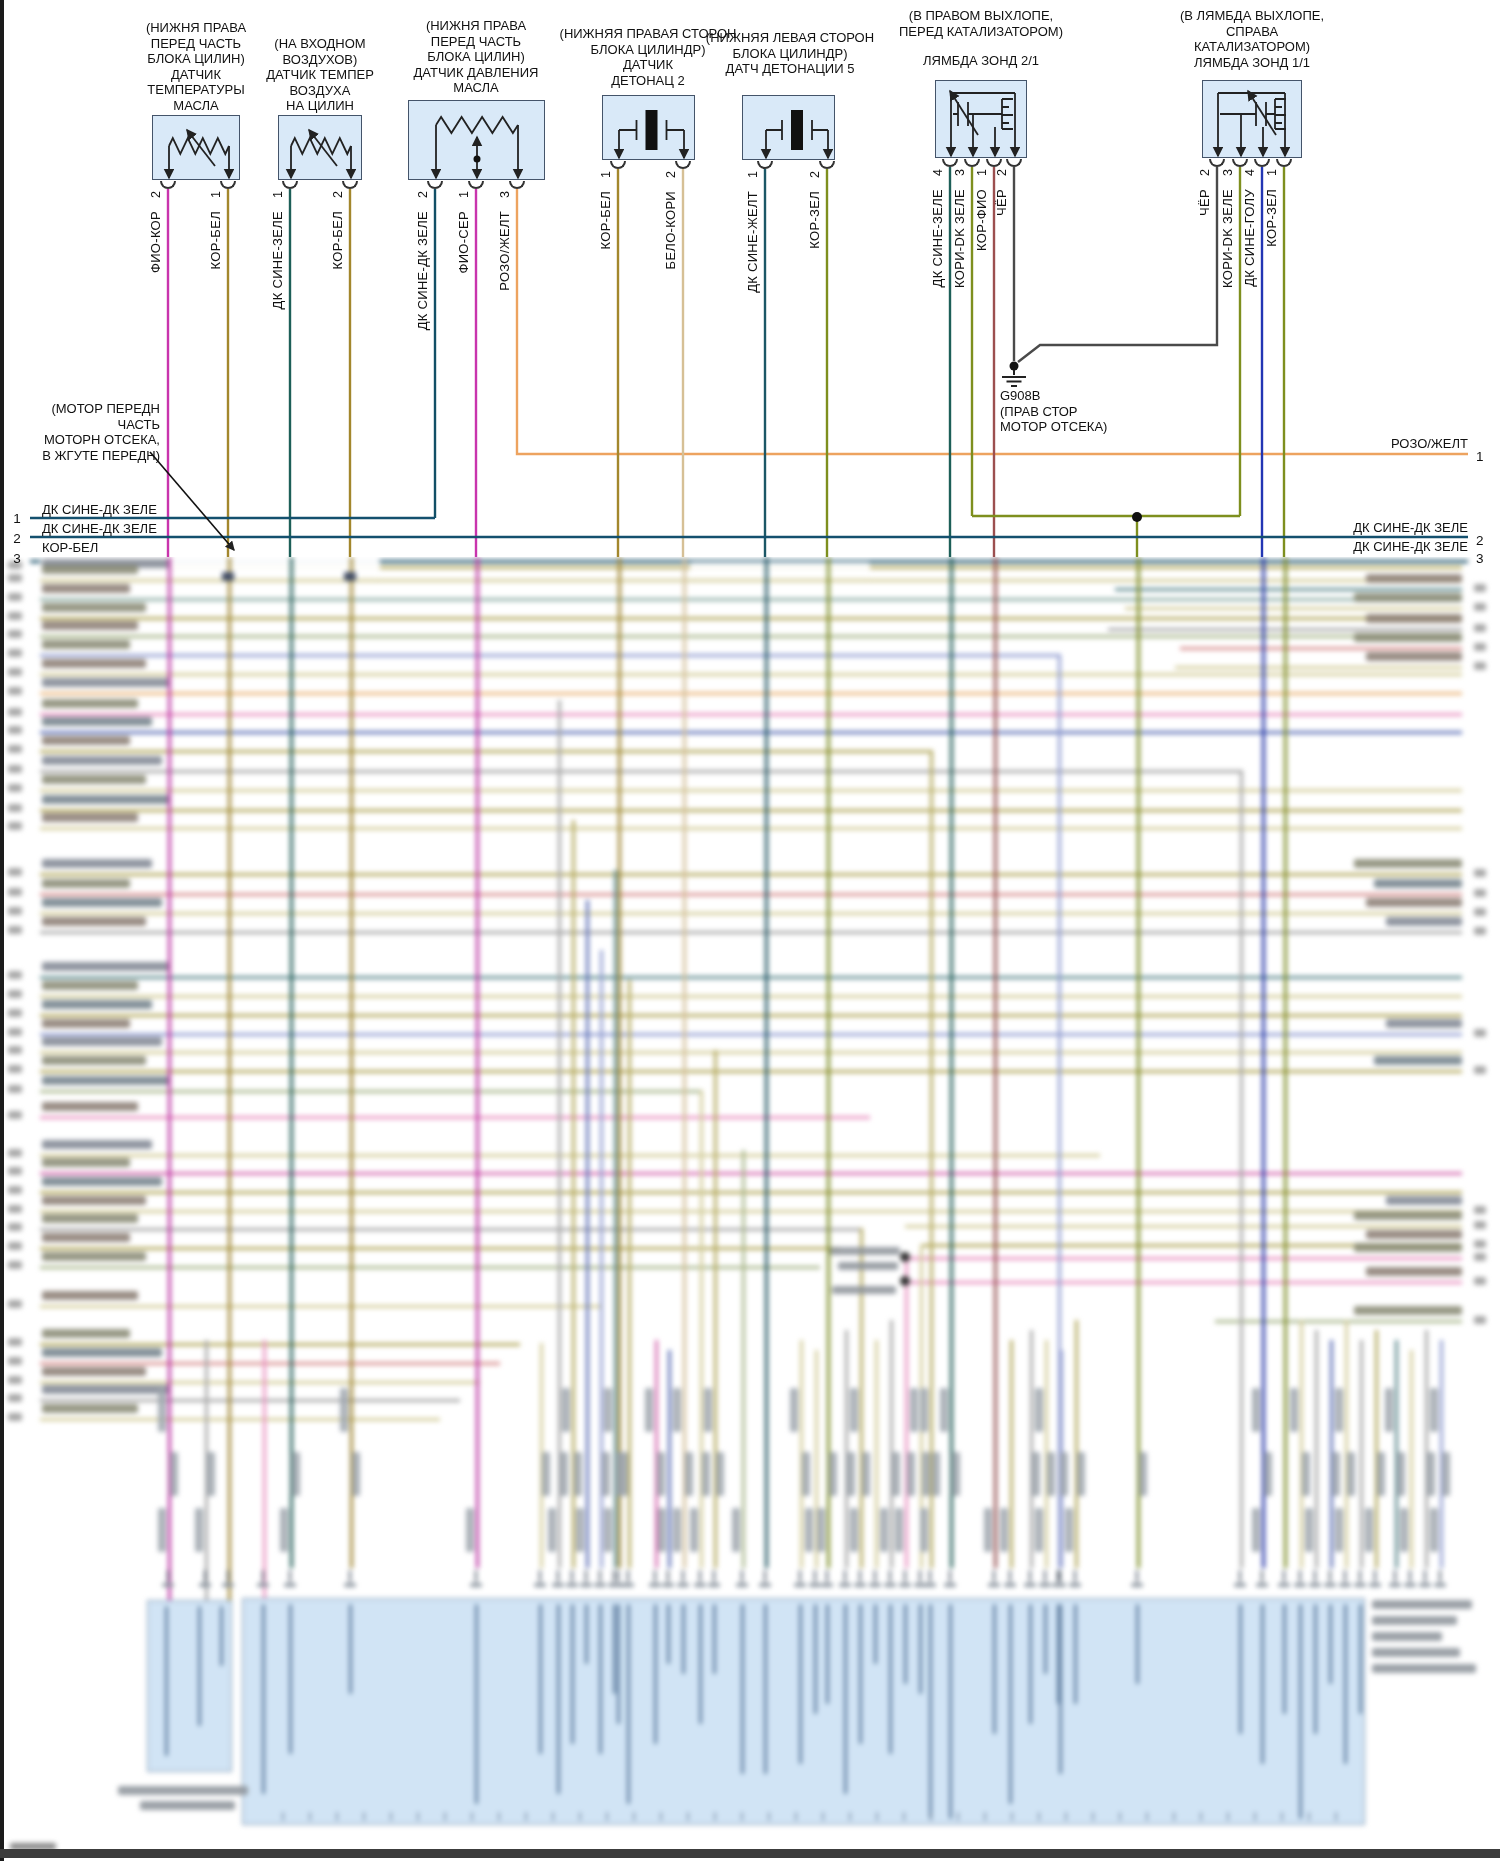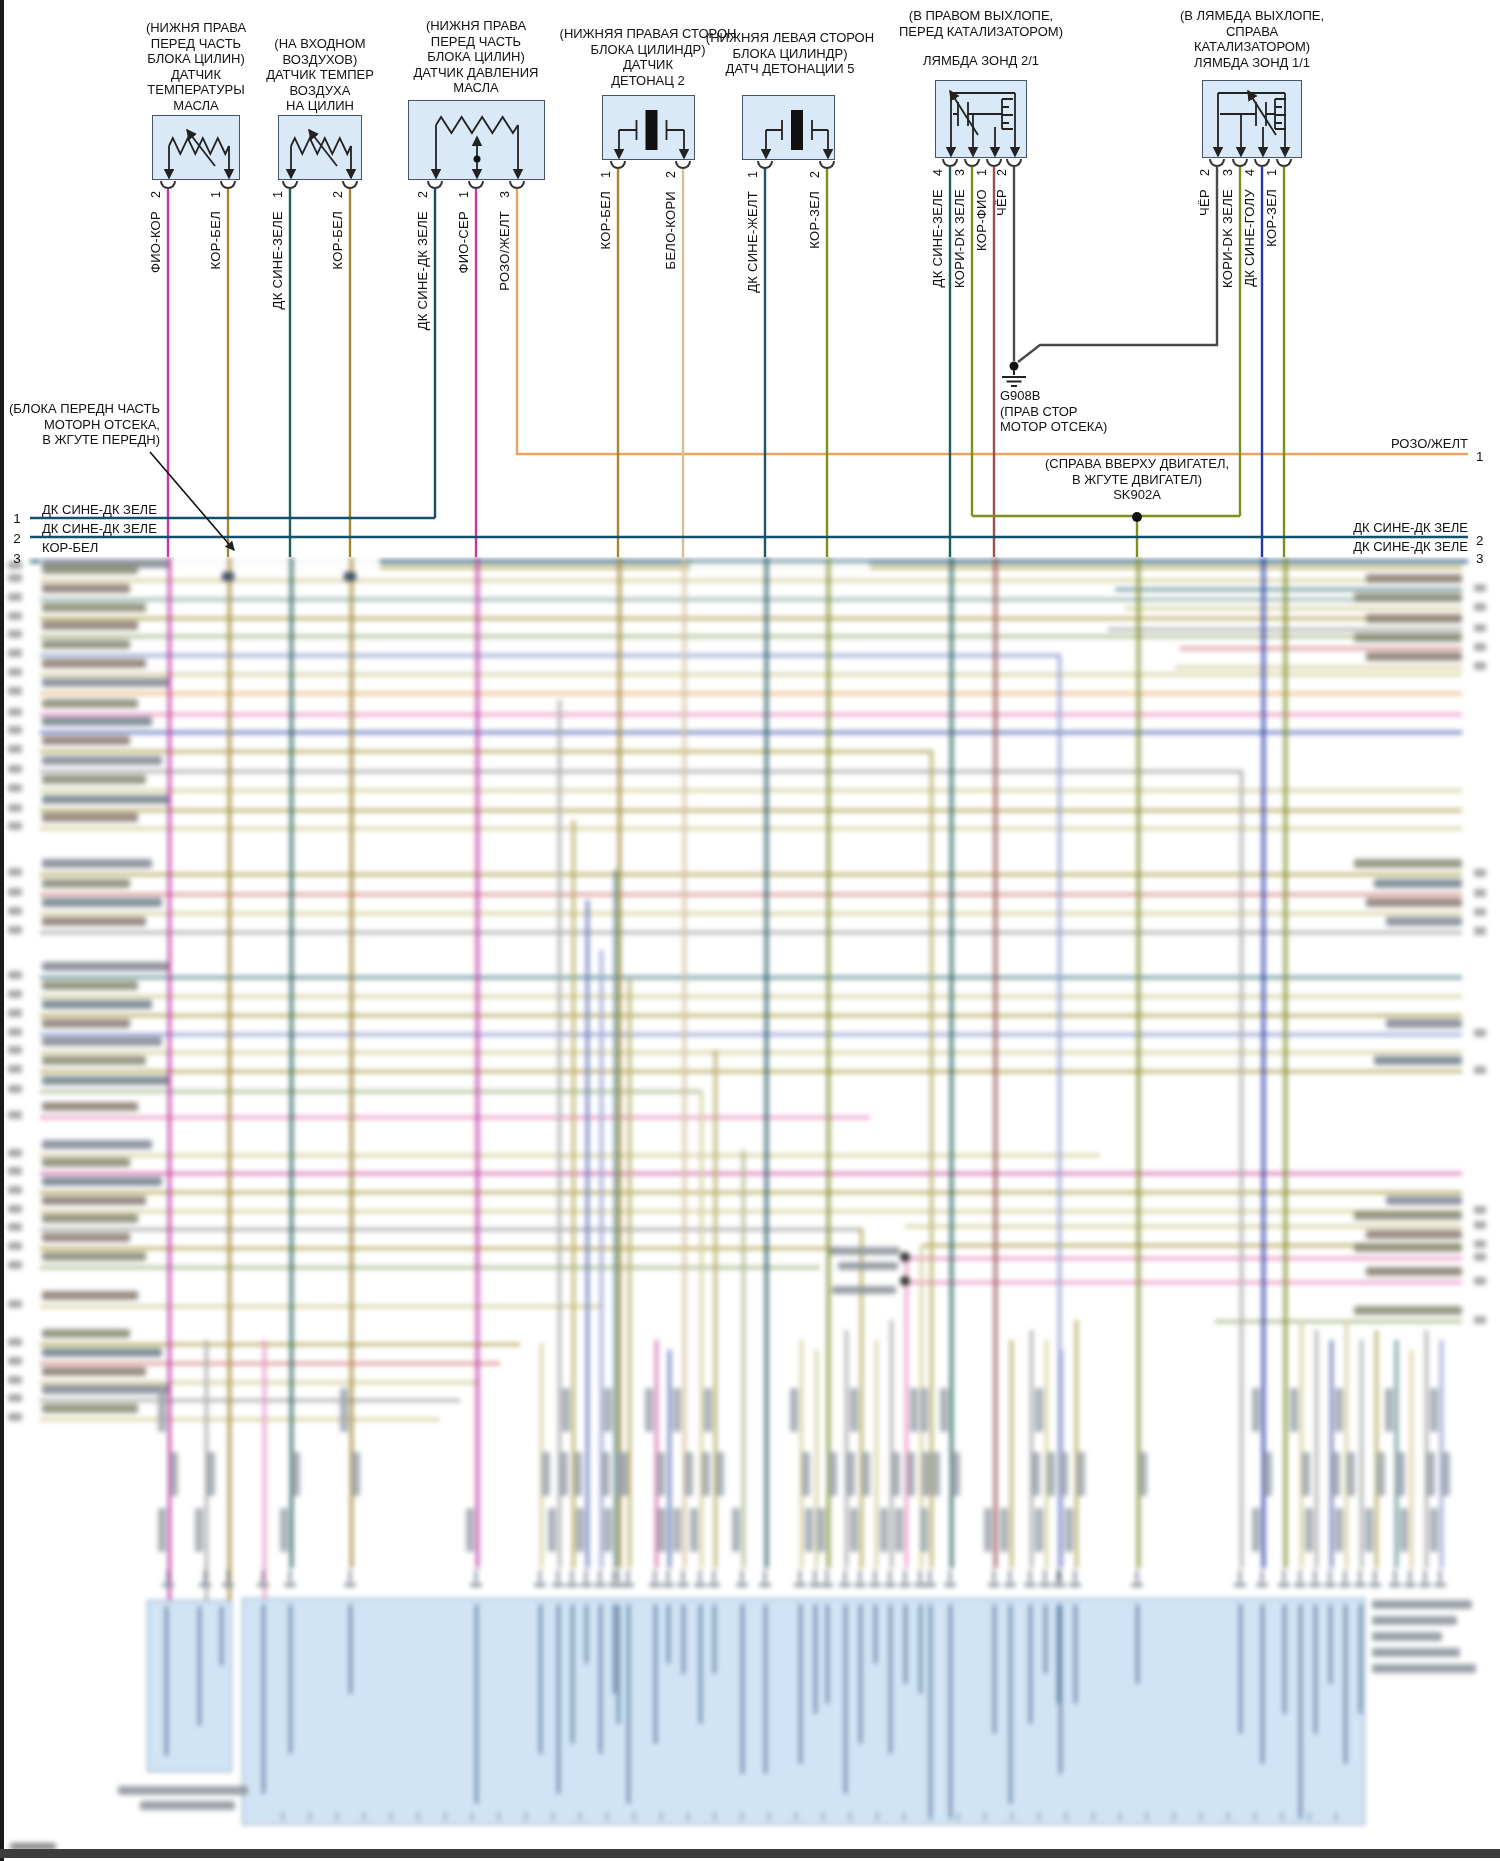--- a/index.html
+++ b/index.html
@@ -220,36 +220,31 @@
     </g>
     <g stroke="#222" stroke-width="2" fill="none">
       <circle cx="1014" cy="366" r="4.5" fill="#111" stroke="none"></circle>
       <path d="M1014,370 V375 M1002,377 H1026 M1006.5,381.5 H1021.5 M1011,386 H1017"></path>
     </g>
     <circle cx="1137" cy="517" r="5" fill="#111"></circle>
     <path d="M150,452 L234,550" stroke="#111" stroke-width="1.6" fill="none" marker-end="url(#arw)"></path>
   </svg>
 
   <div class="lbl annot" style="left:8px;top:401px;width:152px;text-align:right;white-space:normal;">
-    <div>(БЛОКА ПЕРЕДН ЧАСТЬ</div>
+    <div>(МОТОР ПЕРЕДН ЧАСТЬ</div>
     <div>МОТОРН ОТСЕКА,</div>
     <div>В ЖГУТЕ ПЕРЕДН)</div>
   </div>
 
   <div class="lbl annot" style="left:1000px;top:388px;">
     <div>G908B</div>
     <div>(ПРАВ СТОР</div>
     <div>МОТОР ОТСЕКА)</div>
   </div>
 
-  <div class="lbl annot" style="left:957px;top:456px;width:360px;text-align:center;">
-    <div>(СПРАВА ВВЕРХУ ДВИГАТЕЛ,</div>
-    <div>В ЖГУТЕ ДВИГАТЕЛ)</div>
-    <div>SK902A</div>
-  </div>
 
   <div class="num annot" style="left:8px;top:511px;width:18px;text-align:center;">1</div>
   <div class="lbl annot" style="left:42px;top:502px;">ДК СИНЕ-ДК ЗЕЛЕ</div>
   <div class="num annot" style="left:8px;top:531px;width:18px;text-align:center;">2</div>
   <div class="lbl annot" style="left:42px;top:521px;">ДК СИНЕ-ДК ЗЕЛЕ</div>
   <div class="num annot" style="left:8px;top:551px;width:18px;text-align:center;">3</div>
   <div class="lbl annot" style="left:42px;top:540px;">КОР-БЕЛ</div>
 
   <div class="lbl annot" style="left:1308px;top:436px;width:160px;text-align:right;">РОЗО/ЖЕЛТ</div>
   <div class="num annot" style="left:1476px;top:449px;">1</div>

